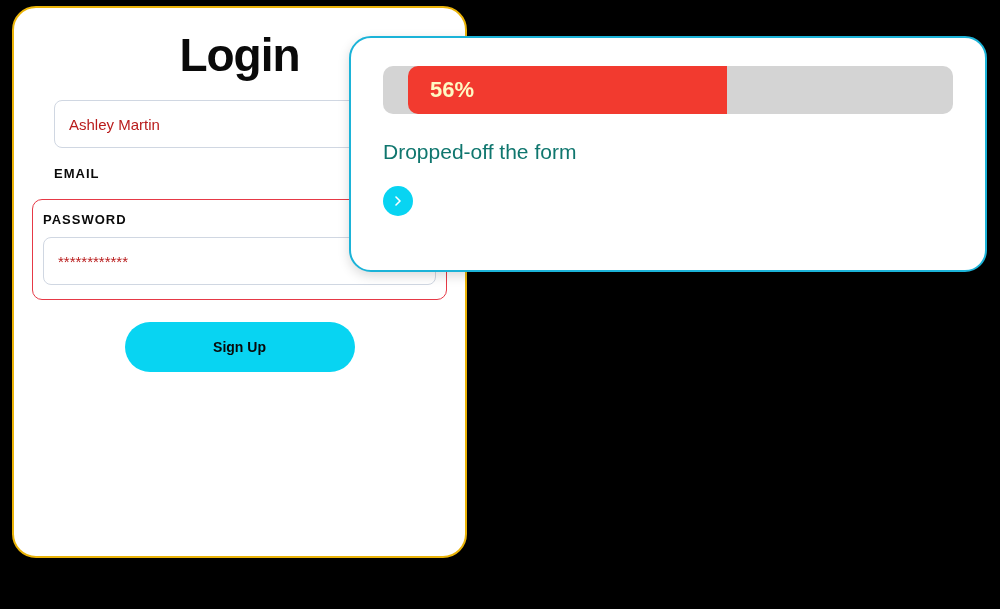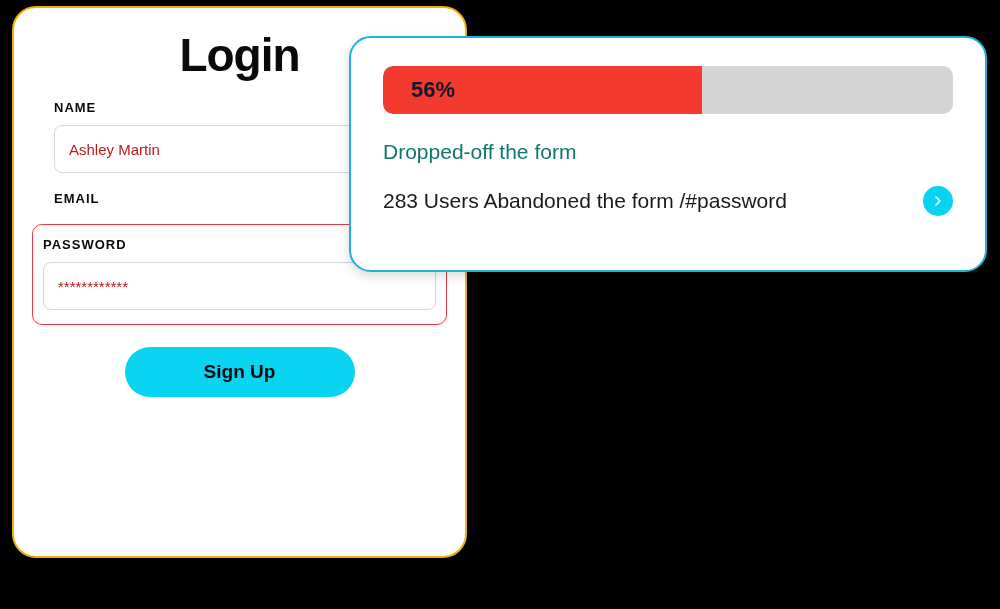--- a/index.html
+++ b/index.html
@@ -68,21 +68,21 @@
       color: #666;
     }
     .signup-button {
       display: block;
       margin: 22px auto 0 auto;
       width: 230px;
       height: 50px;
       background: #08d4f2;
       border: none;
       border-radius: 28px;
-      font-size: 19px;
+      font-size: 14px;
       font-weight: 700;
       color: #0a0a0a;
       cursor: pointer;
     }
     .analytics-card {
       position: absolute;
       left: 349px;
       top: 36px;
       width: 638px;
       height: 236px;
@@ -98,25 +98,26 @@
       background: #d4d4d4;
       border-radius: 10px;
       overflow: hidden;
       margin-bottom: 26px;
     }
     .progress-fill {
       height: 100%;
       background: #f23a2f;
       display: flex;
       align-items: center;
-      padding-left: 28px;
-      color: #0f172a;
+      padding-left: 22px;
+      color: #fef9c3;
       font-weight: 700;
       font-size: 22px;
       border-radius: 10px 0 0 10px;
+      margin-left: 25px;
     }
     .analytics-text-1 {
       font-size: 21px;
       color: #0f766e;
       margin-bottom: 22px;
     }
     .analytics-row {
       display: flex;
       align-items: center;
       justify-content: space-between;
@@ -142,21 +143,20 @@
       height: 10px;
     }
   </style>
 </head>
 <body>
 
 <div class="login-card">
   <h1 class="login-title">Login</h1>
 
   <div class="field-group">
-    <label class="field-label">NAME</label>
     <input class="field-input" type="text" value="Ashley Martin" style="">
   </div>
 
   <div class="field-group">
     <label class="field-label">EMAIL</label>
   </div>
 
   <div class="field-group highlighted">
     <label class="field-label">PASSWORD</label>
     <input class="field-input" type="text" value="************" style="">
@@ -167,20 +167,19 @@
 
   <button class="signup-button">Sign Up</button>
 </div>
 
 <div class="analytics-card">
   <div class="progress-container">
     <div class="progress-fill" style="width:56%">56%</div>
   </div>
   <div class="analytics-text-1">Dropped-off the form</div>
   <div class="analytics-row">
-    <div class="analytics-text-2">283 Users Abandoned the form /#password</div>
     <button class="next-button">
       <svg viewBox="0 0 10 10" fill="none">
         <path d="M3 1 L7 5 L3 9" stroke="#fff" stroke-width="1.6" stroke-linecap="round" stroke-linejoin="round"></path>
       </svg>
     </button>
   </div>
 </div>
 
 </body></html>

